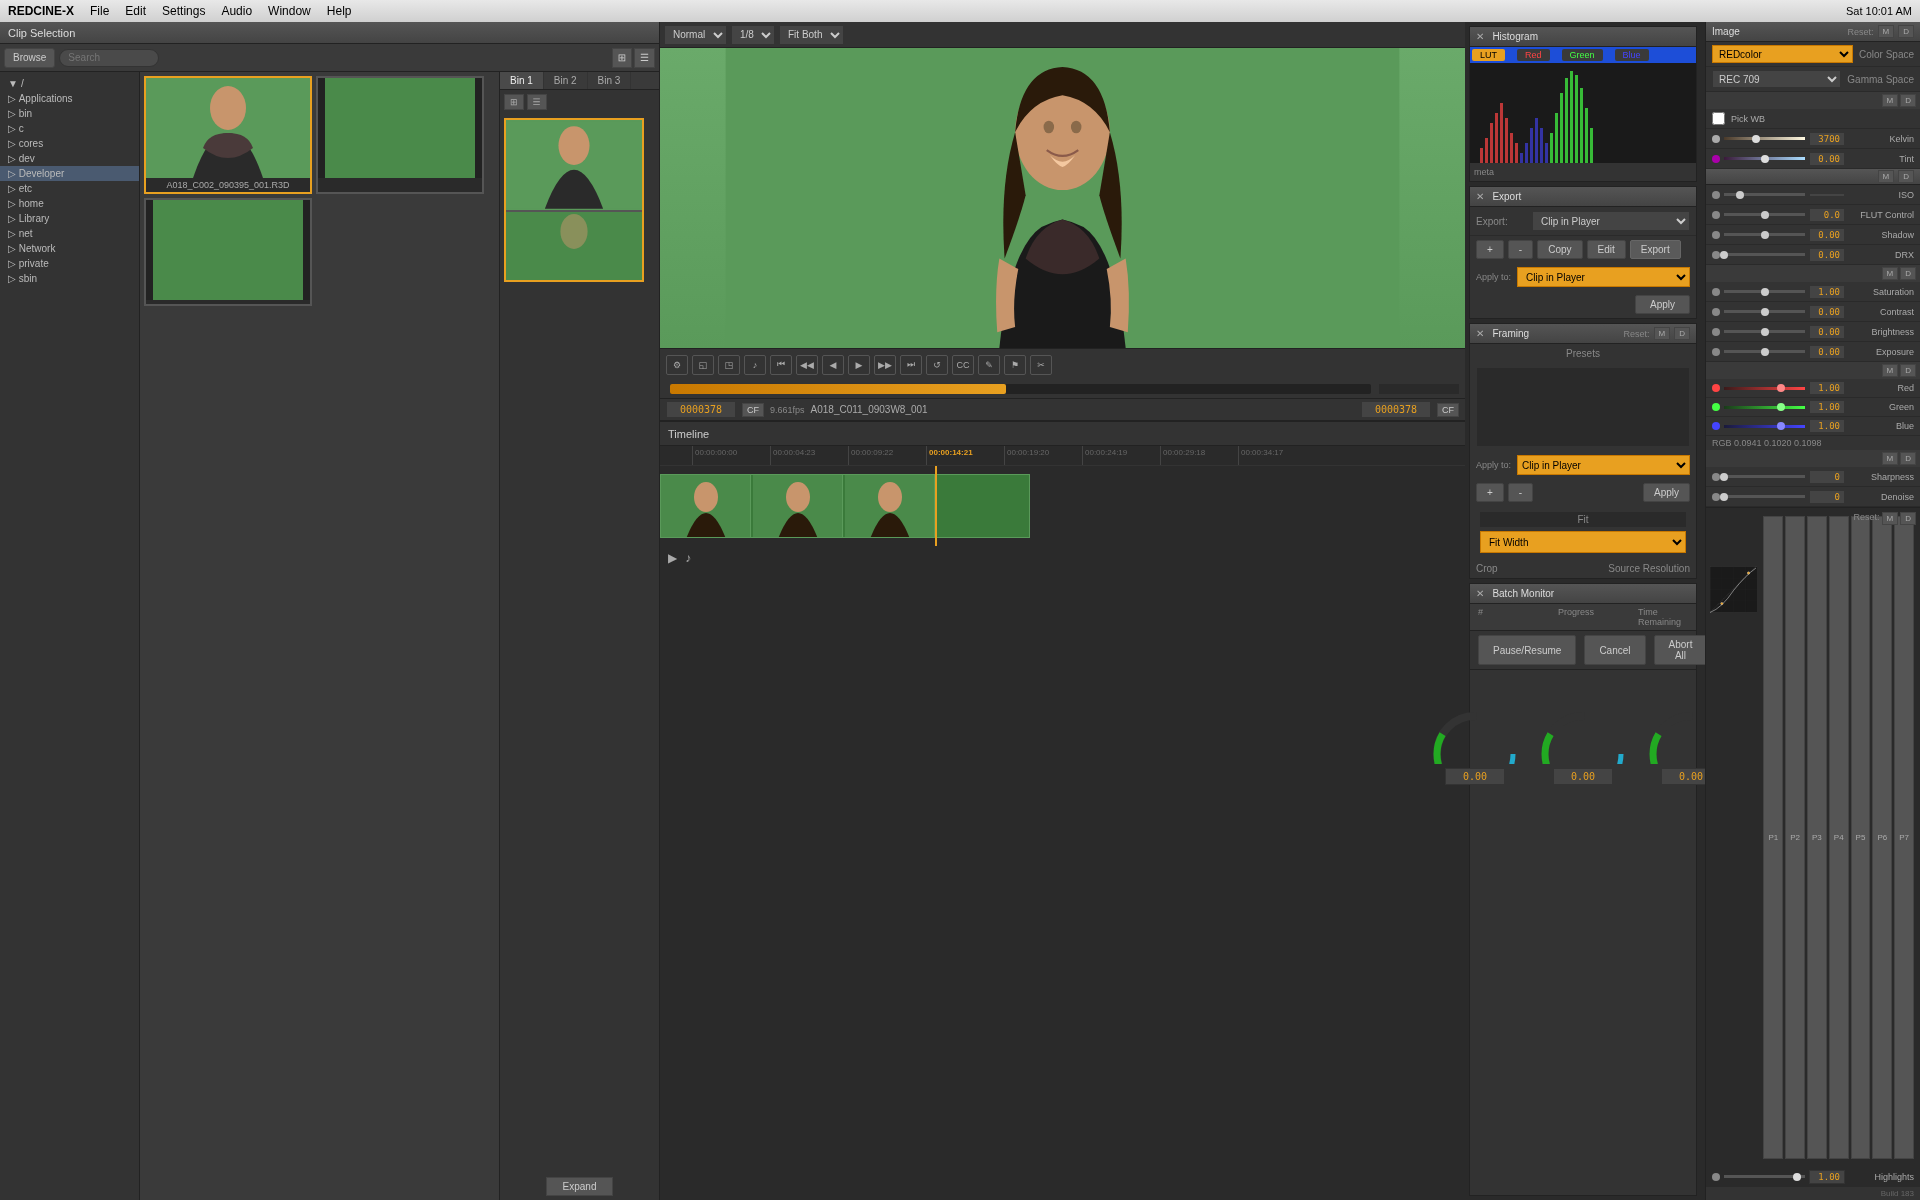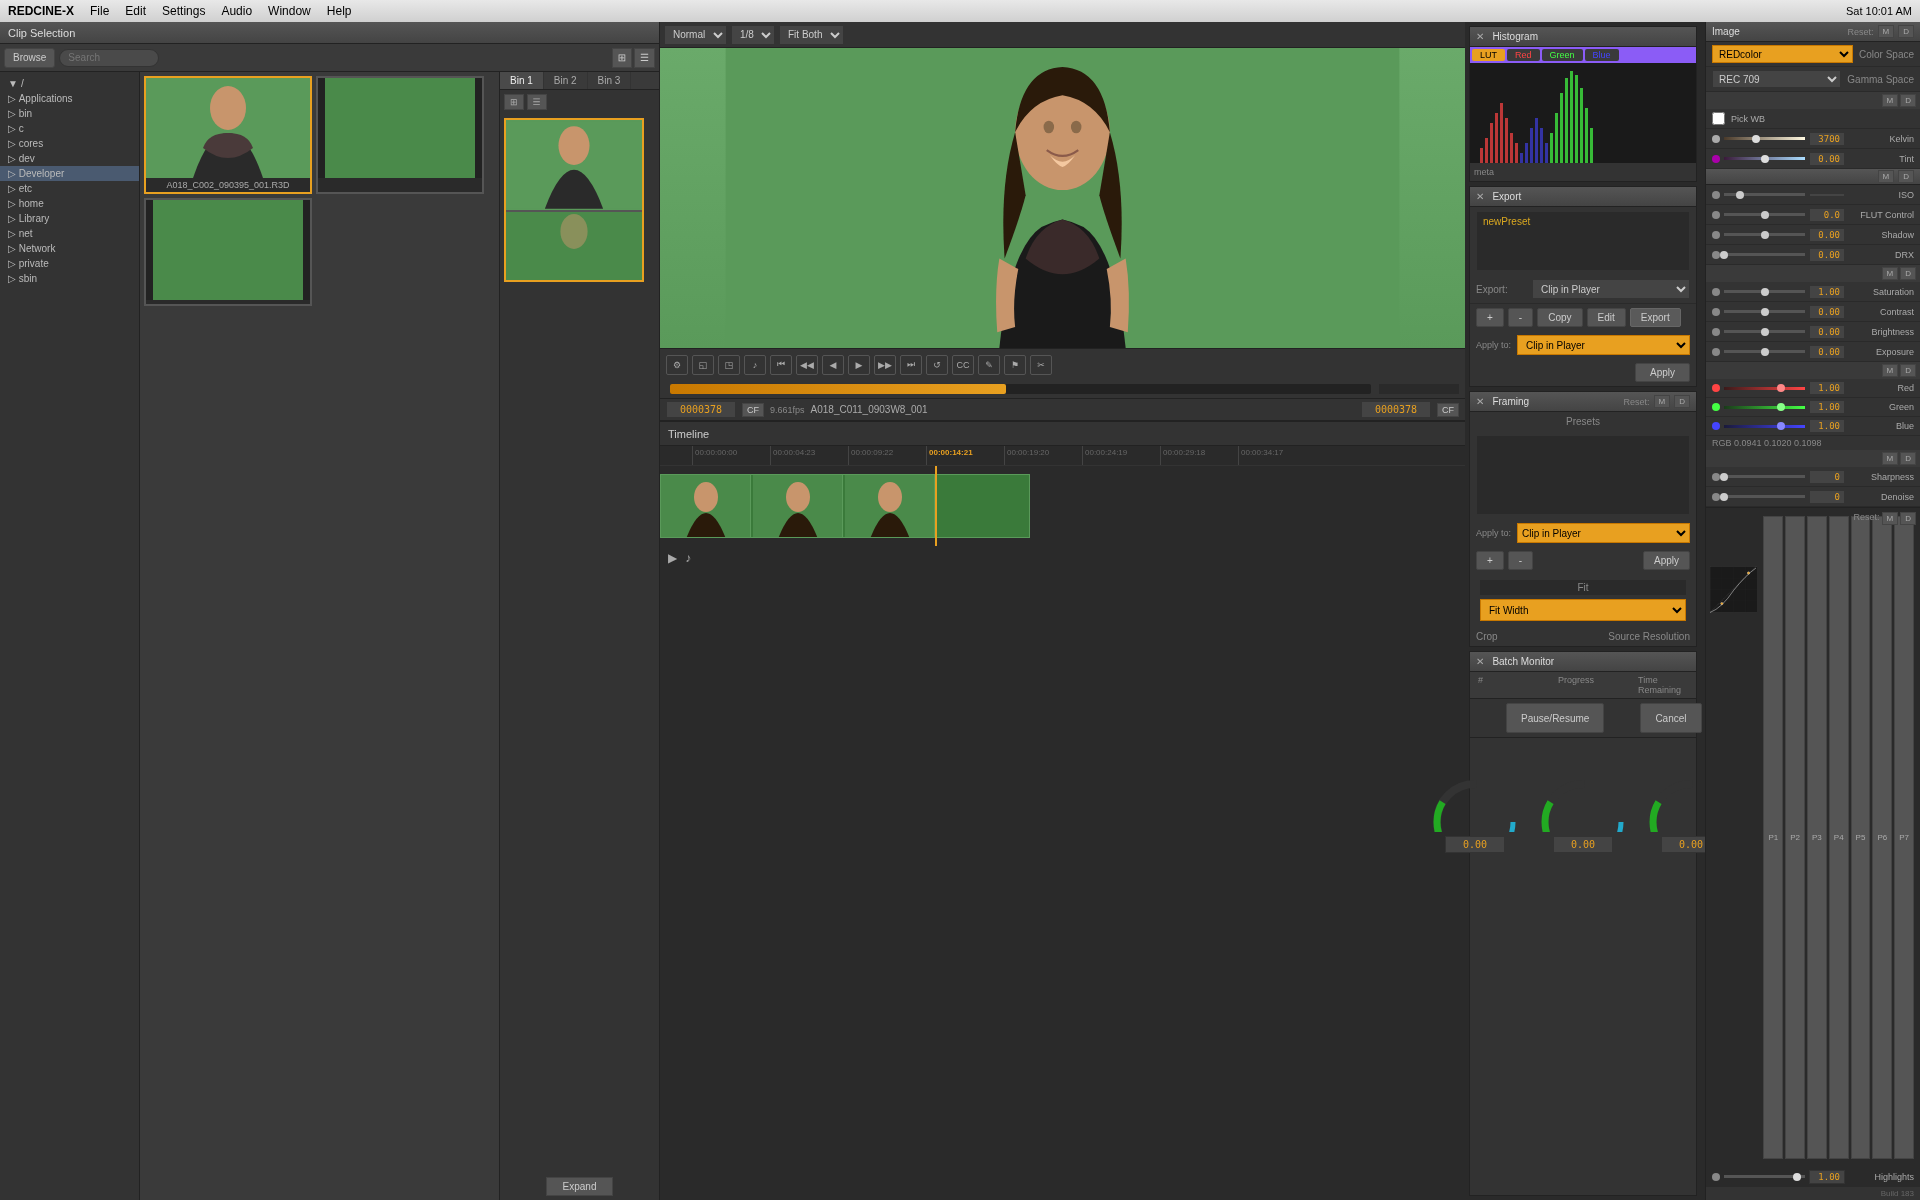--- a/index.html
+++ b/index.html
@@ -457,23 +457,23 @@
 
     .panel-close-x {
       color: #aaa;
       font-size: 10px;
       cursor: pointer;
       margin-right: 4px;
     }
 
     .histogram-tabs {
       display: flex;
-      background: #8b5cf6;
+      background: #1d4ed8;
       padding: 2px;
-      gap: 2px;
+      gap: 12px;
     }
 
     .hist-tab {
       padding: 1px 8px;
       font-size: 9px;
       cursor: pointer;
       border-radius: 2px;
     }
     .hist-tab.lut { background: #e8a020; color: #000; }
     .hist-tab.red { background: #3a3a3a; color: #f44; }
@@ -736,21 +736,20 @@
 
     .batch-btn {
       background: #555;
       border: 1px solid #444;
       color: #ccc;
       font-size: 10px;
       padding: 3px 14px;
       cursor: pointer;
       border-radius: 2px;
       flex: 1;
-      margin-left: 28px;
     }
 
     .image-panel-header {
       background: linear-gradient(to bottom, #555, #444);
       height: 20px;
       display: flex;
       align-items: center;
       padding: 0 6px;
       font-size: 10px;
       color: #ddd;
@@ -1291,23 +1290,20 @@
       <div class="histogram-meta">
         <span>meta</span>
       </div>
     </div>
 
     <div class="export-panel" style="margin:0 4px;width:228px;">
       <div class="panel-header">
         <span class="panel-close-x">✕</span>
         <span>Export</span>
       </div>
-      <div class="export-preset-area">
-        <div class="export-preset-label">newPreset</div>
-      </div>
       <div class="export-row">
         <span class="export-label">Export:</span>
         <select class="export-select">
           <option>Clip in Player</option>
         </select>
       </div>
       <div class="export-buttons">
         <button class="action-btn">+</button>
         <button class="action-btn">-</button>
         <button class="action-btn">Copy</button>

